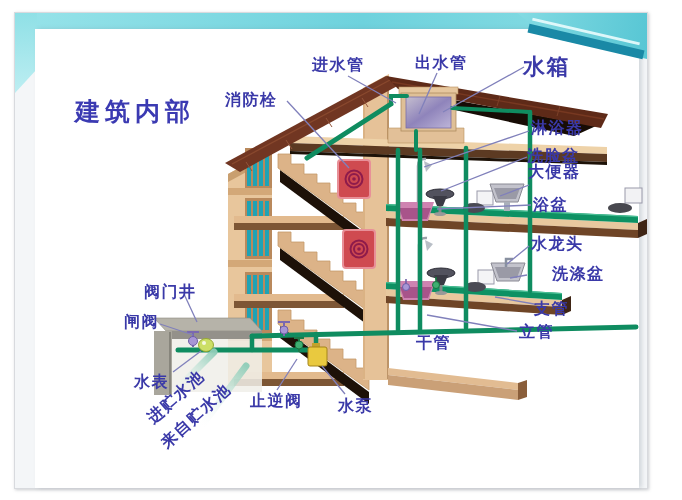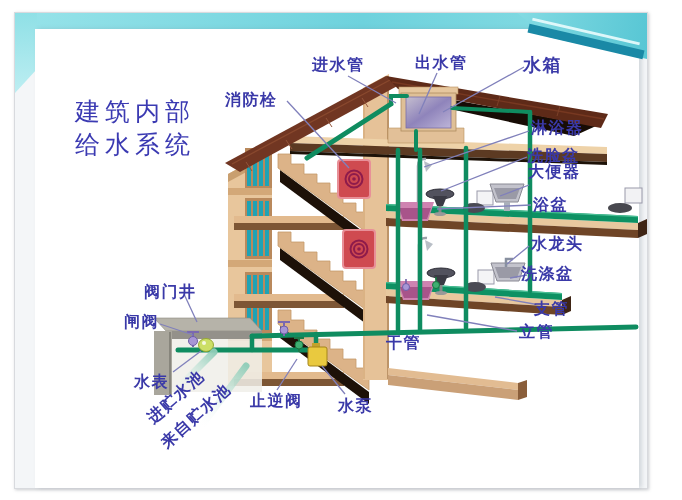--- a/index.html
+++ b/index.html
@@ -14,43 +14,42 @@
               clip-path:polygon(0 0,100% 0,100% 70%,0 100%);}
   .panel{position:absolute;left:20px;top:16px;width:604px;height:459px;background:#ffffff;
          box-shadow:3px 0 4px rgba(120,130,145,.25);}
   .corner-tr{position:absolute;right:0;top:0;width:130px;height:46px;
              background:linear-gradient(100deg,#84dbe3,#57c6d4);
              clip-path:polygon(0 0,100% 0,100% 100%,24% 52%);}
   .stripe-dark{position:absolute;right:2px;top:24px;width:118px;height:9px;background:#1a89a6;
                transform:rotate(13deg);}
   .stripe-light{position:absolute;right:6px;top:17px;width:110px;height:3px;background:#eafcfd;
                 opacity:.9;transform:rotate(13deg);}
-  .title-block{position:absolute;left:75px;top:95px;color:#3b3ab2;font-weight:normal;
+  .title-block{position:absolute;left:75px;top:95px;color:#3b3ab2;font-weight:bold;
                font-size:25px;letter-spacing:5px;line-height:33px;}
   .lbl{position:absolute;font-weight:bold;font-size:16px;letter-spacing:1.5px;color:#3a39a8;
        white-space:nowrap;line-height:1;}
-  .lbl.big{font-size:18px;}
+  .lbl.big{font-size:22px;}
   .lbl.rot{transform:translate(-50%,-50%) rotate(-42deg);}
   svg.scene{position:absolute;left:0;top:0;width:682px;height:500px;}
 </style>
 </head>
 <body>
 
 <div class="slide">
   <div class="band-top"></div>
   <div class="strip-left"></div>
   <div class="panel"></div>
   <div class="corner-tr"></div>
   <div class="stripe-light"></div>
   <div class="stripe-dark"></div>
 </div>
 
 <div class="title-block">
   <div>建筑内部</div>
-  <div>给水系统</div>
 </div>
 
 <svg class="scene" viewBox="0 0 682 500">
   <defs>
     <linearGradient id="tankGrad" x1="0" y1="0" x2="1" y2="1">
       <stop offset="0" stop-color="#c5becf"></stop>
         <stop offset="0.5" stop-color="#8f84bb"></stop>
       <stop offset="1" stop-color="#bdb5d8"></stop>
     </linearGradient>
     <linearGradient id="tube1" gradientUnits="userSpaceOnUse" x1="214" y1="352" x2="172" y2="394">
@@ -293,23 +292,23 @@
 
 <div class="lbl" style="left:312px;top:57px">进水管</div>
 <div class="lbl" style="left:415px;top:55px">出水管</div>
 <div class="lbl big" style="left:523px;top:56px">水箱</div>
 <div class="lbl" style="left:225px;top:92px">消防栓</div>
 <div class="lbl" style="left:531px;top:120px">淋浴器</div>
 <div class="lbl" style="left:527px;top:148px">洗脸盆</div>
 <div class="lbl" style="left:528px;top:164px">大便器</div>
 <div class="lbl" style="left:533px;top:197px">浴盆</div>
 <div class="lbl" style="left:531px;top:236px">水龙头</div>
-<div class="lbl" style="left:521px;top:266px">洗涤盆</div>
+<div class="lbl" style="left:552px;top:266px">洗涤盆</div>
 <div class="lbl" style="left:534px;top:301px">支管</div>
 <div class="lbl" style="left:519px;top:324px">立管</div>
-<div class="lbl" style="left:386px;top:335px">干管</div>
+<div class="lbl" style="left:416px;top:335px">干管</div>
 <div class="lbl" style="left:144px;top:284px">阀门井</div>
 <div class="lbl" style="left:124px;top:314px">闸阀</div>
 <div class="lbl" style="left:134px;top:374px">水表</div>
 <div class="lbl rot" style="left:176px;top:397px">进贮水池</div>
 <div class="lbl rot" style="left:196px;top:416px">来自贮水池</div>
 <div class="lbl" style="left:250px;top:393px">止逆阀</div>
 <div class="lbl" style="left:338px;top:398px">水泵</div>
 
 </body></html>

